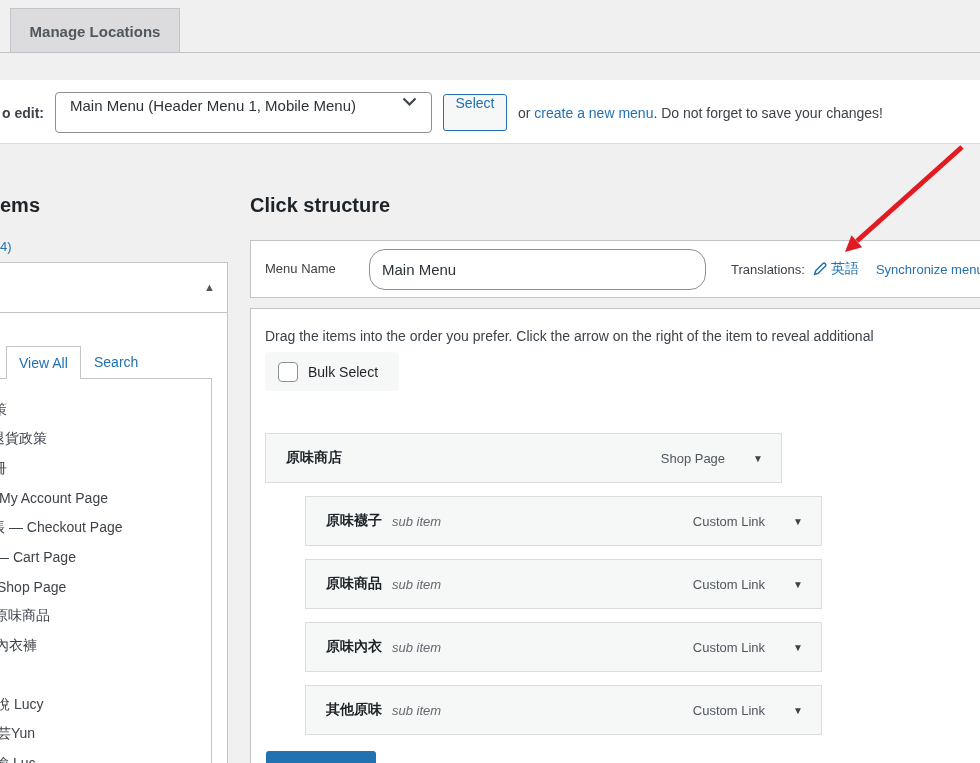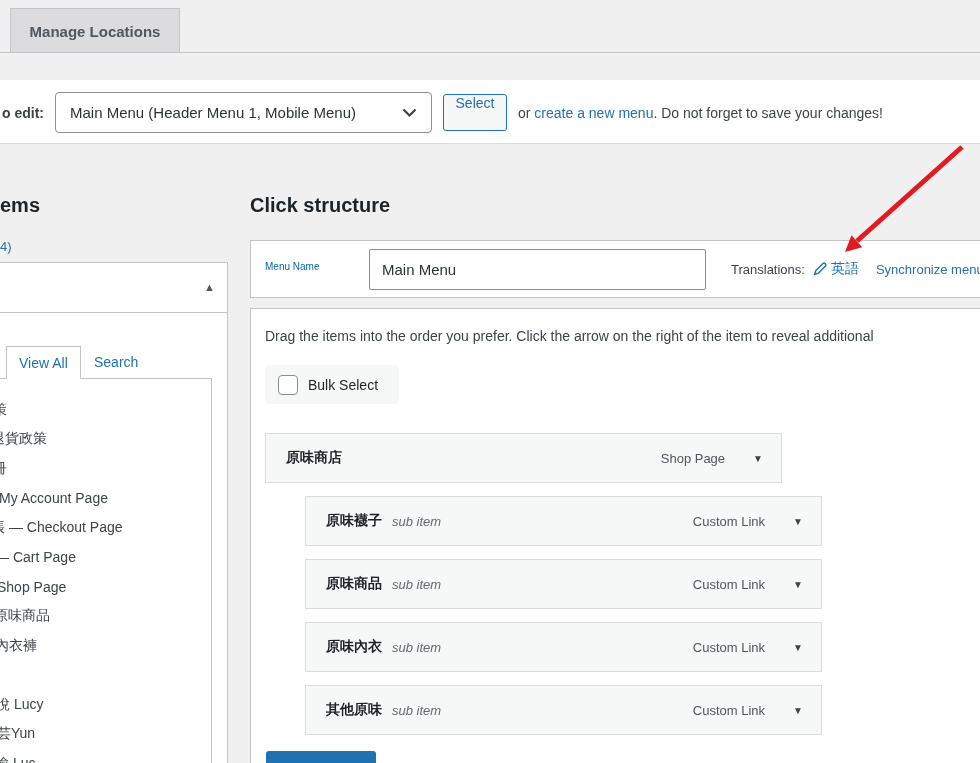--- a/index.html
+++ b/index.html
@@ -10,21 +10,21 @@
 
 .nav-tab{position:absolute;left:10px;top:8px;width:170px;height:45px;background:#dcdcde;
   border:1px solid #c3c4c7;border-bottom:none;display:flex;align-items:center;justify-content:center;
   font-size:15px;font-weight:600;color:#50575e;cursor:pointer;}
 .nav-line{position:absolute;left:0;top:52px;width:980px;height:1px;background:#c3c4c7;}
 
 
 .topbar{position:absolute;left:0;top:80px;width:980px;height:64px;background:#fff;border-bottom:1px solid #dcdcde;}
 .edit-frag{position:absolute;left:2px;top:25px;font-size:14px;color:#3c434a;font-weight:bold;}
 .menu-dd{position:absolute;left:55px;top:12px;width:377px;height:41px;background:#fff;border:1px solid #8c8f94;
-  border-radius:4px;display:flex;align-items:center;padding:12px 14px;font-size:15px;color:#2c3338;cursor:pointer;}
+  border-radius:4px;display:flex;align-items:flex-start;padding:4px 14px;font-size:15px;color:#2c3338;cursor:pointer;}
 .menu-dd .chev{margin-left:auto;display:flex;}
 .select-btn{position:absolute;left:443px;top:14px;width:64px;height:37px;background:#f6f7f7;border:1px solid #2271b1;
   border-radius:3px;color:#2271b1;font-size:14px;display:flex;align-items:flex-start;justify-content:center;cursor:pointer;}
 .after-text{position:absolute;left:518px;top:25px;font-size:14px;color:#3c434a;white-space:nowrap;}
 .link{color:#2271b1;cursor:pointer;}
 .link-plain{color:#2271b1;text-decoration:none;cursor:pointer;}
 
 
 .sidebar-heading{position:absolute;left:0;top:194px;font-size:20px;font-weight:600;color:#1d2327;}
 .count-frag{position:absolute;left:0;top:239px;font-size:13px;color:#2271b1;}
@@ -47,31 +47,31 @@
 #pages-list li:nth-child(8) span{margin-left:70px}
 #pages-list li:nth-child(9) span{margin-left:71px}
 #pages-list li:nth-child(11) span{margin-left:72px}
 #pages-list li:nth-child(12) span{margin-left:73px}
 #pages-list li:nth-child(13) span{margin-left:71px}
 
 
 .main-title{position:absolute;left:250px;top:194px;font-size:20px;font-weight:600;color:#1d2327;}
 .card{position:absolute;background:#fff;border:1px solid #c3c4c7;}
 #card-name{left:250px;top:240px;width:740px;height:58px;}
-.mn-label{position:absolute;left:14px;top:20px;font-size:10px;color:#0369a1;}
-.mn-input{position:absolute;left:118px;top:8px;width:337px;height:41px;border:1px solid #8c8f94;border-radius:2px;
+.mn-label{position:absolute;left:14px;top:20px;font-size:13px;color:#404040;}
+.mn-input{position:absolute;left:118px;top:8px;width:337px;height:41px;border:1px solid #8c8f94;border-radius:16px;
   padding:0 12px;font-size:15px;color:#2c3338;background:#fff;font-family:inherit;}
 .trans{position:absolute;left:480px;top:0;height:56px;display:flex;align-items:center;white-space:nowrap;}
 .trans-label{font-size:13px;color:#3c434a;margin-right:7px;}
 .lang-link{display:flex;align-items:center;gap:3px;font-size:14px;}
 .sync-link{margin-left:17px;font-size:13px;}
 
 #card-struct{left:250px;top:308px;width:740px;height:470px;}
 .drag-hint{position:absolute;left:14px;top:19px;width:718px;font-size:14px;color:#3c434a;white-space:nowrap;overflow:hidden;}
-.bulk{position:absolute;left:14px;top:56px;width:134px;height:39px;background:#f6f7f7;border-radius:4px;
+.bulk{position:absolute;left:14px;top:43px;width:134px;height:39px;background:#f6f7f7;border-radius:4px;
   display:flex;align-items:center;padding-left:13px;}
 .cb{width:20px;height:20px;background:#fff;border:1px solid #8c8f94;border-radius:4px;cursor:pointer;}
 .bulk-label{font-size:14px;color:#1d2327;margin-left:10px;}
 #menu-items{position:absolute;left:0;top:124px;width:740px;}
 .menu-bar{margin:0 0 13px 14px;width:517px;height:50px;background:#f6f7f7;border:1px solid #dcdcde;
   display:flex;align-items:center;padding:0 18px 0 20px;cursor:move;}
 .menu-bar.sub{margin-left:54px;}
 .mi-title{font-size:14px;font-weight:600;color:#1d2327;}
 .mi-meta{font-style:italic;font-size:13px;color:#646970;margin-left:10px;}
 .mi-meta:empty{display:none}

